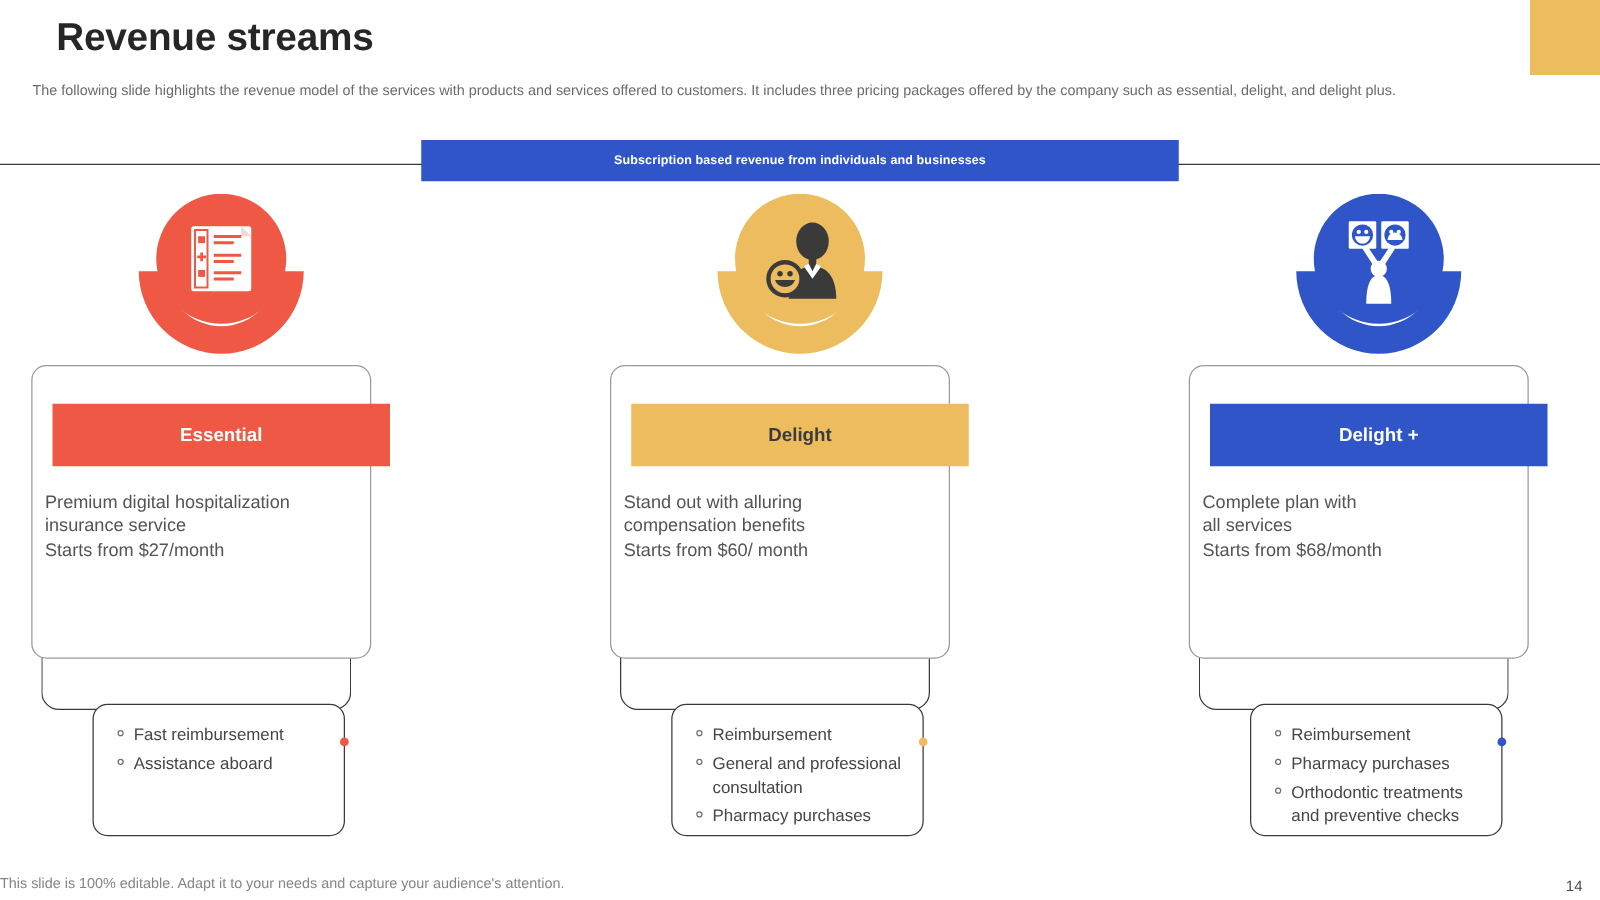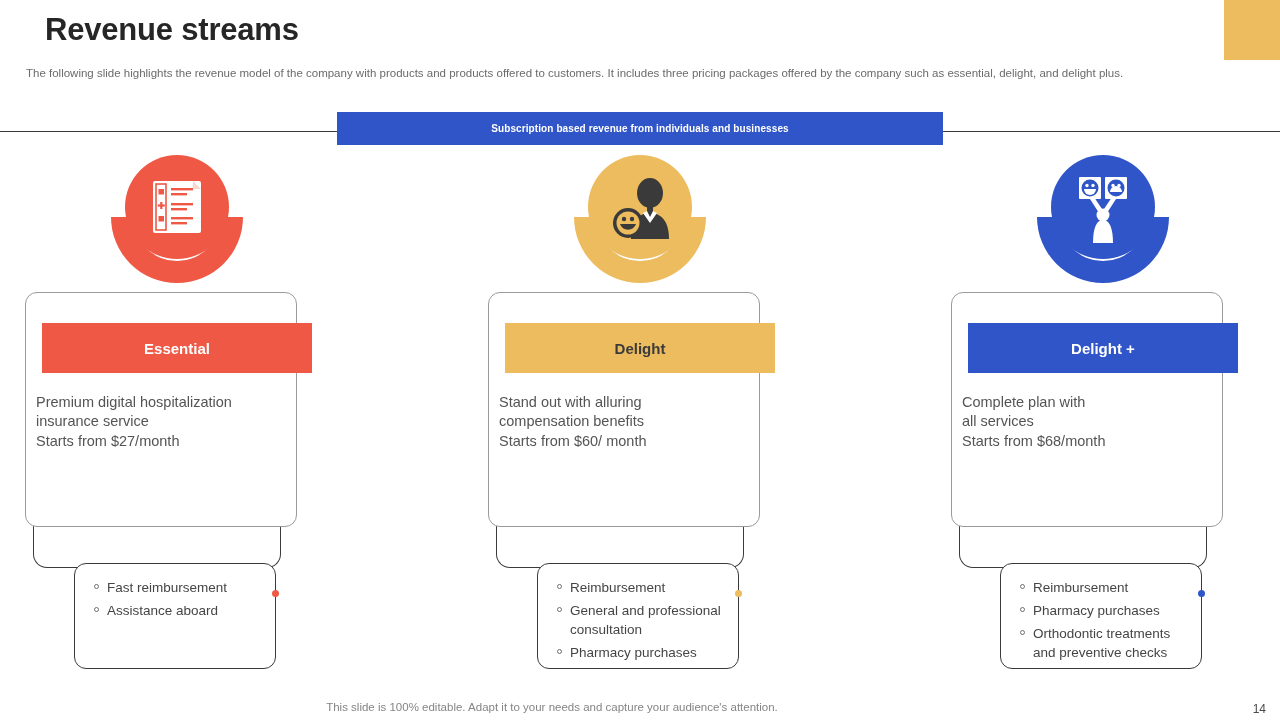--- a/index.html
+++ b/index.html
@@ -92,35 +92,35 @@
     position:absolute;left:-13px;top:6px;
     width:5px;height:5px;border:1px solid #6f6f6f;border-radius:50%;
     box-sizing:border-box;
   }
   .dot{
     position:absolute;width:7px;height:7px;border-radius:50%;
     right:-3.5px;top:26px;
   }
   
   .footer-note{
-    position:absolute;left:0;top:701px;width:1104px;text-align:center;
+    position:absolute;left:0;top:701px;width:1104px;text-align:left;
     font-size:11.5px;color:#858585;
   }
   .page-num{
     position:absolute;right:14px;top:702px;
     font-size:12px;color:#4a4a4a;
   }
 </style>
 </head>
 <body>
 
 <div class="corner-accent"></div>
 
 <div class="page-title">Revenue streams</div>
-<div class="page-subtitle">The following slide highlights the revenue model of the company with products and products offered to customers. It includes three pricing packages offered by the company such as essential, delight, and delight plus.</div>
+<div class="page-subtitle">The following slide highlights the revenue model of the services with products and services offered to customers. It includes three pricing packages offered by the company such as essential, delight, and delight plus.</div>
 
 <div class="divider-line"></div>
 <div class="banner">Subscription based revenue from individuals and businesses</div>
 
 <div class="col col-0">
   <div class="badge">
     <svg width="160" height="140" viewBox="0 0 160 140">
       <path d="M16 56 A64 64 0 0 0 144 56 L144 50 A58 58 0 0 1 16 50 Z" fill="none"></path>
       <path d="M14 48 a66 66 0 0 0 132 0 l-22 0 a44 44 0 0 1 -88 0 z" fill="#ef5844" transform="translate(0,14)"></path>
       <circle cx="80" cy="52" r="52" fill="#ef5844"></circle>

